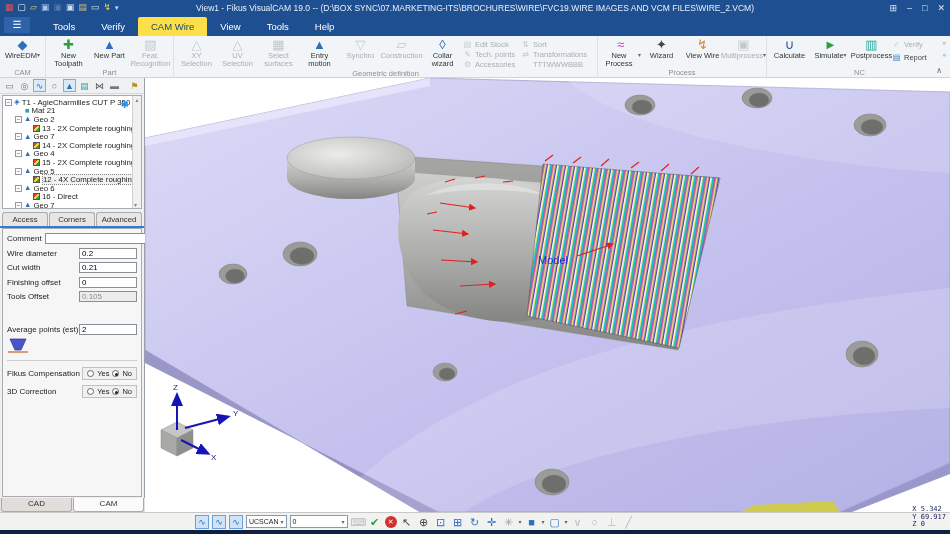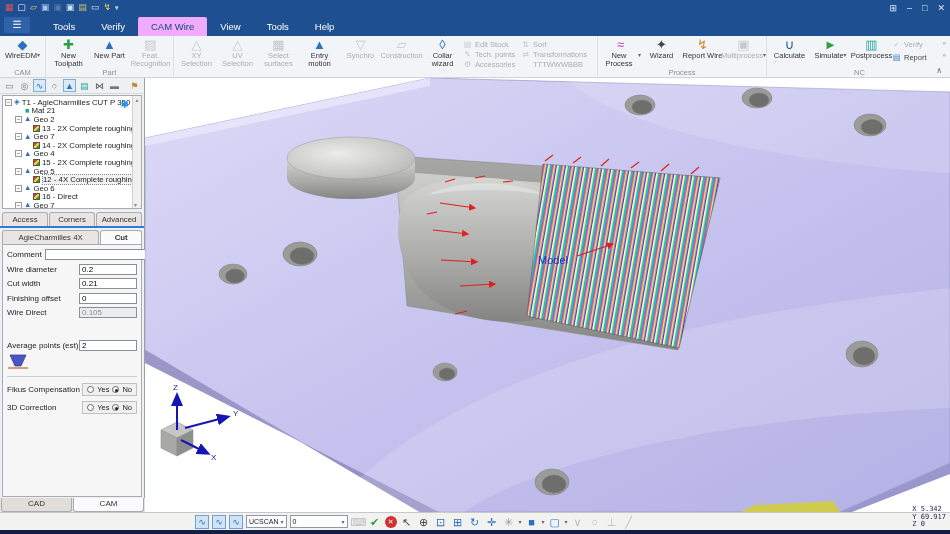--- a/index.html
+++ b/index.html
@@ -10,21 +10,21 @@
   .titlebar{position:absolute;left:0;top:0;width:950px;height:15px;background:#1d4f91;display:flex;align-items:center;padding:0 5px;color:#fff}
   .qa{display:flex;gap:4px;align-items:center}
   .qa span{font-size:9px;line-height:9px}
   .title-text{position:absolute;left:50%;transform:translateX(-50%);font-size:8.5px;color:#eaf0fb;white-space:nowrap}
   .winctl{margin-left:auto;display:flex;gap:10px;font-size:9px;color:#dfe8f6}
 
   
   .menubar{position:absolute;left:0;top:15px;width:950px;height:21px;background:#1d4f91;display:flex;align-items:flex-end}
   .hamburger{width:26px;height:16px;background:#2f62a8;color:#fff;font-size:10px;text-align:center;line-height:15px;margin:0 10px 3px 4px;border-radius:1px}
   .mtab{color:#fff;font-size:9.5px;padding:4px 13px 4px;cursor:default}
-  .mtab.active{background:#f0abfc;color:#14477d;border-radius:2px 2px 0 0}
+  .mtab.active{background:#fde047;color:#14477d;border-radius:2px 2px 0 0}
 
   
   .ribbon{position:absolute;left:0;top:36px;width:950px;height:42px;background:#f2f5f8;border-bottom:1px solid #cfd4d9;display:flex}
   .rgroup{display:flex;flex-direction:column;border-right:1px solid #dde1e5;padding:1px 2px 0}
   .rgrow{display:flex;flex:1;align-items:flex-start}
   .rglabel{text-align:center;font-size:7.5px;color:#8a8f94;height:9px;line-height:9px}
   .rbtn{width:41px;display:flex;flex-direction:column;align-items:center;text-align:center;font-size:7.5px;line-height:7.5px;color:#333;padding-top:1px}
   .rbtn .ric{font-size:13px;line-height:14px;height:14px}
   .rbtn .rlb{height:16px;display:flex;flex-direction:row;justify-content:flex-start}
   .rbtn.dis{color:#a8aeb4}.rbtn.dis .ric{color:#c3c8cc !important}
@@ -104,20 +104,21 @@
     <span style="color:#f2f4f8">▢</span>
     <span style="color:#e8c860">▱</span>
     <span style="color:#a8c4ec">▣</span>
     <span style="color:#5878a8">▣</span>
     <span style="color:#cfe0f4">▣</span>
     <span style="color:#d8b870">▤</span>
     <span style="color:#cfe0f4">▭</span>
     <span style="color:#f2d858">↯</span>
     <span style="color:#cfe0f4;font-size:7px">▾</span>
   </div>
+  <div class="title-text">View1 - Fikus VisualCAM 19.0 -- (D:\BOX SYNC\07.MARKETING-ITS\BROCHURES\WIRE\FVC19.WIRE IMAGES AND VCM FILES\WIRE_2.VCM)</div>
   <div class="winctl">
     <span>⊞</span>
     <span>–</span>
     <span>□</span>
     <span>✕</span>
   </div>
 </div>
 
 <div class="menubar">
   <div class="hamburger">☰</div>
@@ -211,37 +212,38 @@
         <div class="sbtn dis">
             <span class="sic">⇄</span>
             <span>Transformations</span>
           </div>
         <div class="sbtn dis">
             <span class="sic"></span>
             <span>TTTWWWBBB</span>
           </div>
       </div>
     </div>
+    <div class="rglabel">Geometric definition</div>
   </div>
   <div class="rgroup">
     <div class="rgrow">
       <div class="rbtn">
         <span class="ric ic-mag">≈</span>
         <span class="rlb">
             <span>New Process</span>
             <span class="caret">▾</span>
           </span>
       </div>
       <div class="rbtn">
         <span class="ric ic-dark">✦</span>
         <span class="rlb">Wizard</span>
       </div>
       <div class="rbtn">
         <span class="ric ic-orange">↯</span>
-        <span class="rlb">Report Wire</span>
+        <span class="rlb">View Wire</span>
       </div>
       <div class="rbtn dis">
         <span class="ric">▣</span>
         <span class="rlb">
             <span>Multiprocess</span>
             <span class="caret">▾</span>
           </span>
       </div>
     </div>
     <div class="rglabel">Process</div>
@@ -361,44 +363,40 @@
       <span>▴</span>
       <span class="sdown">▾</span>
     </div>
   </div>
 
   <div class="tabs row1">
     <div class="ftab">Access</div>
     <div class="ftab">Corners</div>
     <div class="ftab">Advanced</div>
   </div>
-  <div class="tabs">
-    <div class="ftab wide">AgieCharmilles 4X</div>
-    <div class="ftab active">Cut</div>
-  </div>
 
   <div class="form">
     <div class="frow">
       <label>Comment</label>
       <input class="wide" type="text" value="" style="">
     </div>
     <div class="frow">
       <label>Wire diameter</label>
       <input type="text" value="0.2" style="">
     </div>
     <div class="frow">
       <label>Cut width</label>
       <input type="text" value="0.21" style="">
     </div>
     <div class="frow">
       <label>Finishing offset</label>
       <input type="text" value="0" style="">
     </div>
     <div class="frow">
-      <label>Wire Direct</label>
+      <label>Tools Offset</label>
       <input class="dis" type="text" value="0.105" style="">
     </div>
     <div class="gap"></div>
     <div class="frow">
       <label>Average points (est)</label>
       <input type="text" value="2" style="">
     </div>
     <div class="wicon">
       <svg width="22" height="16" viewBox="0 0 22 16">
         <polygon points="3,1 19,1 14,12 8,12" fill="#4956c9" stroke="#30307a" stroke-width="0.7"></polygon>

